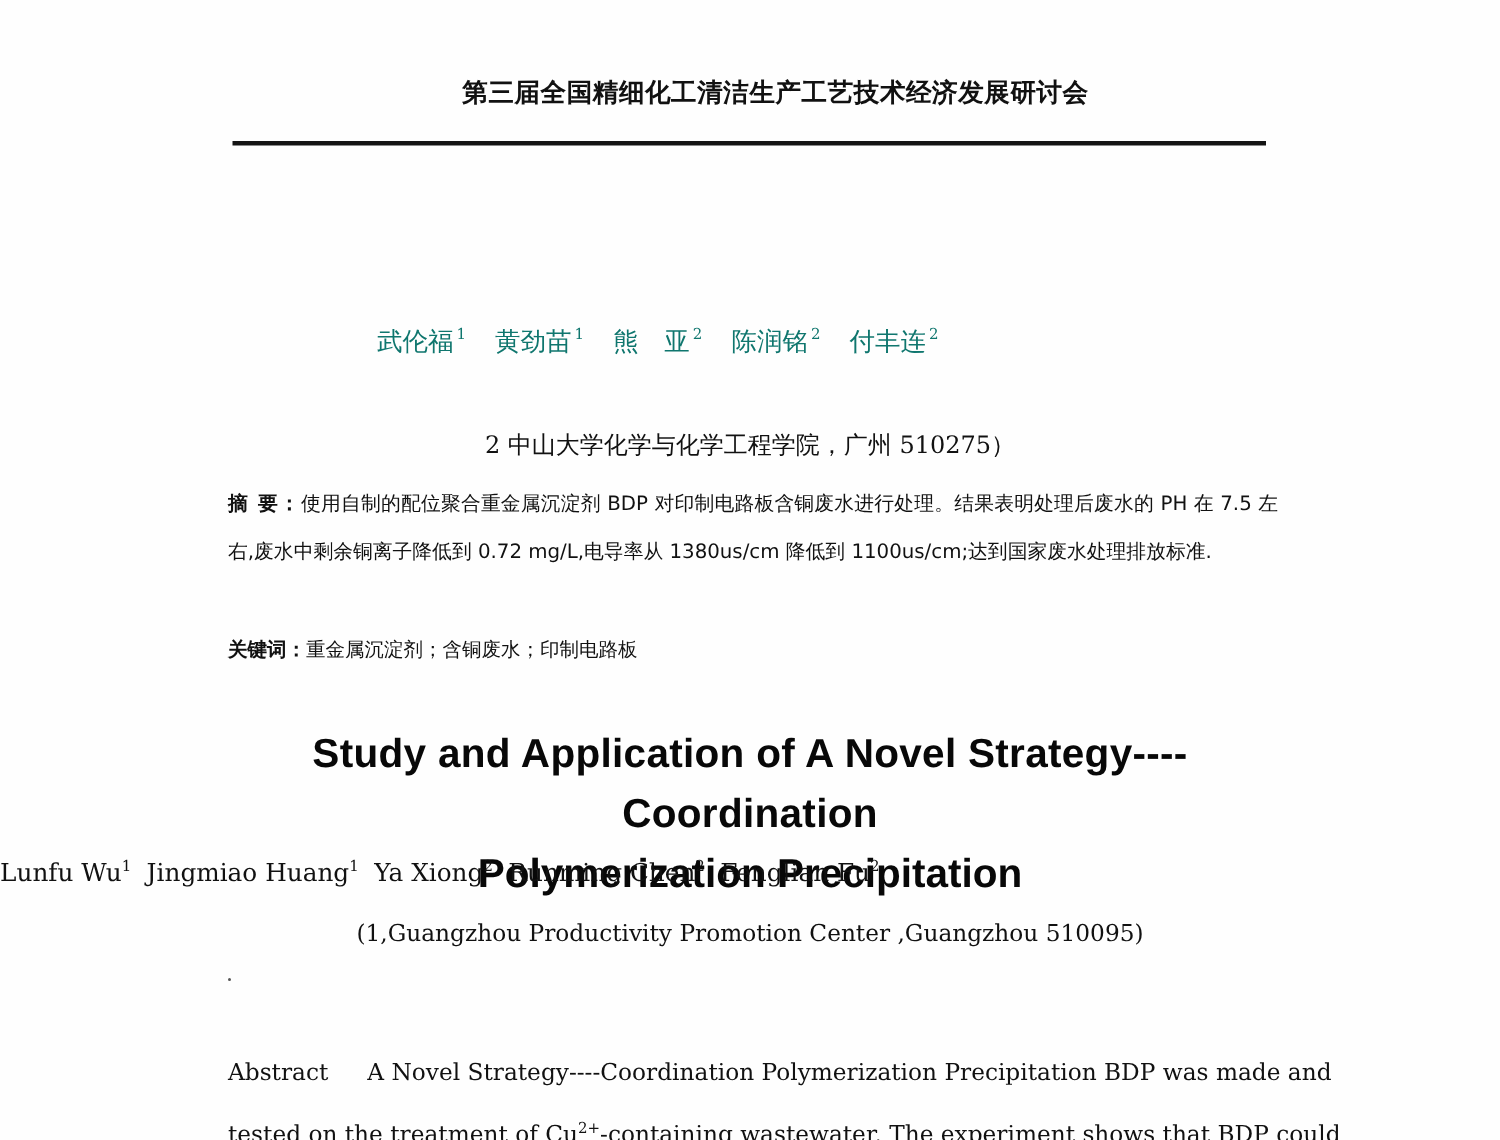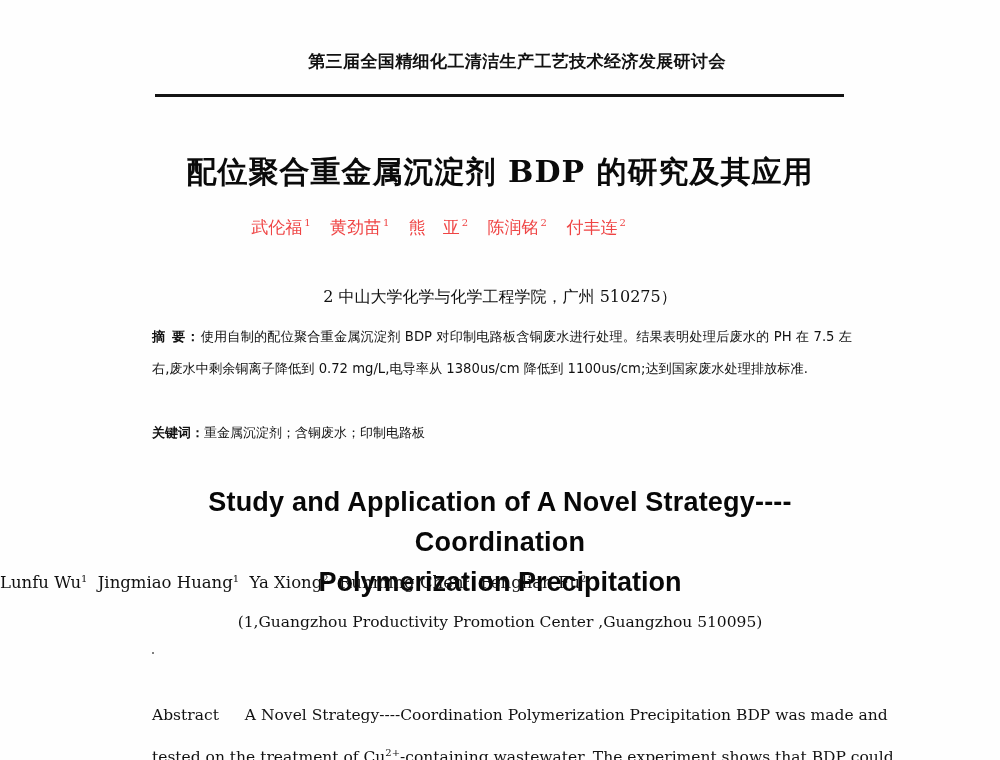--- a/index.html
+++ b/index.html
@@ -63,21 +63,21 @@
   }
 
   .cn-authors {
     position: absolute;
     top: 216px;
     left: 0;
     width: 877px;
     text-align: center;
     font-size: 17px;
     font-family: "DejaVu Serif", "Liberation Serif", serif;
-    color: #ef4444;
+    color: #0f766e;
   }
   .cn-authors .au { margin: 0 7px; white-space: nowrap; }
   .cn-authors sup { font-size: 10px; vertical-align: super; margin-left: 2px; }
 
   .cn-affil {
     position: absolute;
     left: 0;
     width: 1000px;
     text-align: center;
     font-size: 16px;
@@ -182,21 +182,20 @@
 </style>
 </head>
 <body>
 
 <div class="page">
 
   <div class="running-header">第三届全国精细化工清洁生产工艺技术经济发展研讨会</div>
 
   <div class="header-rule"></div>
 
-  <div class="cn-title">配位聚合重金属沉淀剂 BDP 的研究及其应用</div>
 
   <div class="cn-authors">
     <span class="au"><span>武伦福</span><sup>1</sup></span>
     <span class="au"><span>黄劲苗</span><sup>1</sup></span>
     <span class="au"><span>熊　亚</span><sup>2</sup></span>
     <span class="au"><span>陈润铭</span><sup>2</sup></span>
     <span class="au"><span>付丰连</span><sup>2</sup></span>
   </div>
 
   <div class="cn-affil l2">2 中山大学化学与化学工程学院，广州 510275）</div>

